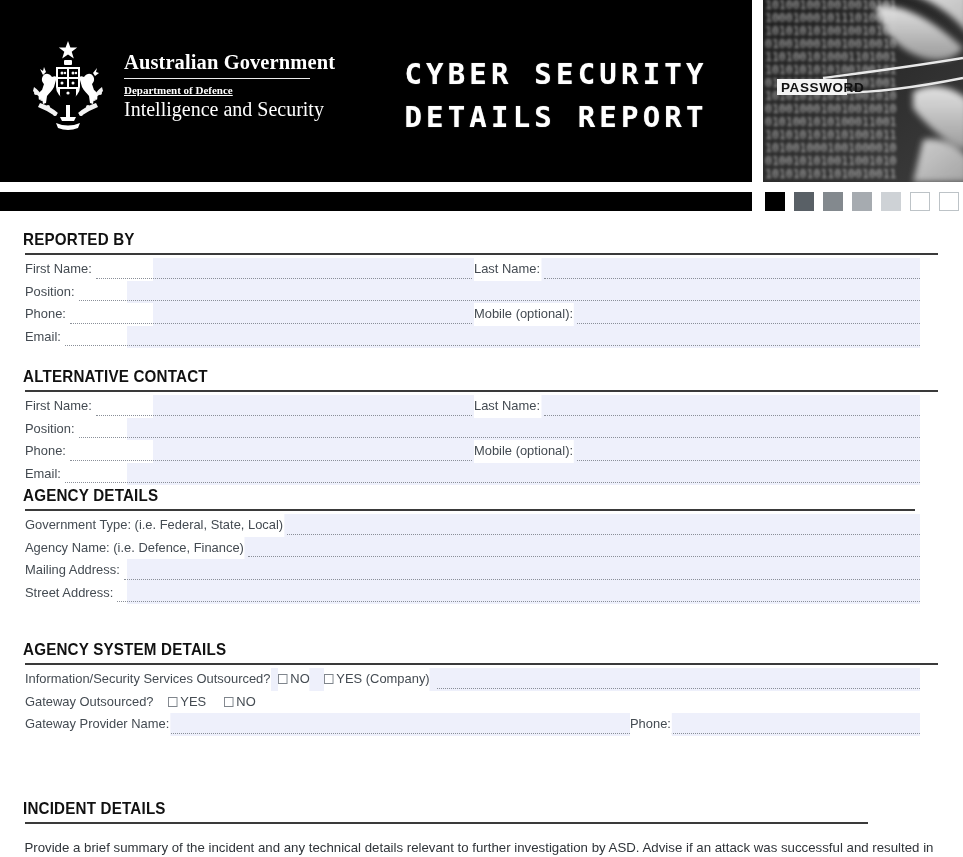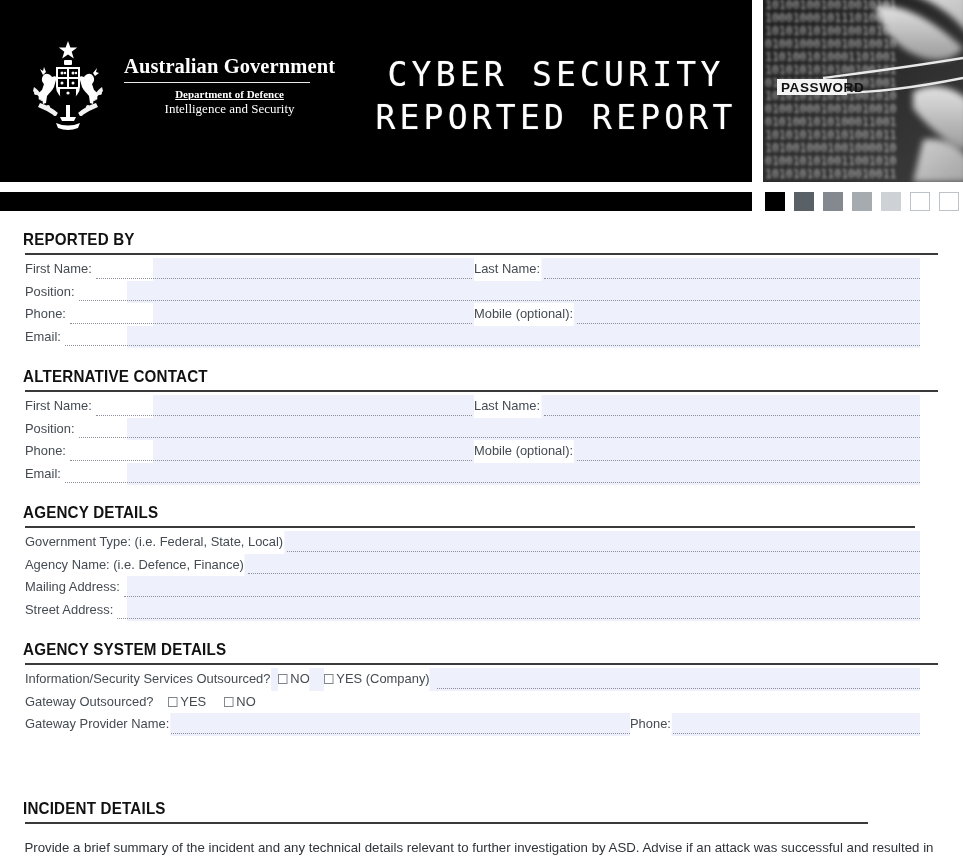--- a/index.html
+++ b/index.html
@@ -7,32 +7,32 @@
   body{
     width:963px;height:857px;overflow:hidden;background:#ffffff;
     font-family:"Liberation Sans", sans-serif;
     -webkit-font-smoothing:antialiased;
   }
   .page{position:relative;width:963px;height:857px;}
 
   
   .header{position:absolute;left:0;top:0;width:963px;height:182px;}
   .header-black{position:absolute;left:0;top:0;width:752px;height:182px;background:#000000;}
-  .crest-block{position:absolute;left:22px;top:34px;width:300px;height:105px;display:flex;align-items:center;text-align:center;}
+  .crest-block{position:absolute;left:22px;top:34px;width:300px;height:105px;display:flex;align-items:center;}
   .crest{width:92px;height:100px;flex:0 0 92px;}
   .govtext{margin-left:10px;color:#ffffff;font-family:"Liberation Serif", serif;}
   .gov-line1{font-size:20.5px;font-weight:bold;letter-spacing:.1px;line-height:1.12;white-space:nowrap;}
   .gov-rule{height:1px;background:#ffffff;margin:4px 0 5px 0;width:186px;opacity:.92;}
   .gov-line2{font-size:11px;font-weight:bold;line-height:1.2;white-space:nowrap;text-decoration:underline;}
-  .gov-line3{font-size:13px;font-weight:normal;line-height:1.25;white-space:nowrap;}
+  .gov-line3{font-size:20px;font-weight:normal;line-height:1.25;white-space:nowrap;}
 
   .title-block{position:absolute;left:366px;top:53px;width:380px;text-align:center;color:#ffffff;}
   .title-line{
     font-family:"DejaVu Sans Mono", monospace;
-    font-size:33px;font-weight:normal;letter-spacing:4.2px;
+    font-size:29px;font-weight:bold;letter-spacing:4.2px;
     line-height:43px;white-space:nowrap;
     text-shadow:0 0 1px rgba(255,255,255,.55);
     text-align:center;
   }
 
   
   .photo{position:absolute;left:763px;top:0;width:200px;height:182px;overflow:hidden;background:#2b2b2b;}
   .photo svg{display:block;width:200px;height:182px;}
 
   
@@ -152,21 +152,21 @@
       <div class="govtext">
         <div class="gov-line1">Australian Government</div>
         <div class="gov-rule"></div>
         <div class="gov-line2">Department of Defence</div>
         <div class="gov-line3">Intelligence and Security</div>
       </div>
     </div>
 
     <div class="title-block">
       <div class="title-line">CYBER SECURITY</div>
-      <div class="title-line">REPORTED REPORT</div>
+      <div class="title-line">DETAILS REPORT</div>
     </div>
 
     <div class="photo">
       <svg viewBox="0 0 200 182" xmlns="http://www.w3.org/2000/svg">
         <defs>
           <linearGradient id="bgGrad" x1="0" y1="0" x2="1" y2="1">
             <stop offset="0" stop-color="#1b1b1b"></stop>
             <stop offset="1" stop-color="#3d3d3d"></stop>
           </linearGradient>
           <linearGradient id="fingerGrad" x1="0" y1="0" x2="1" y2="1">
@@ -286,21 +286,21 @@
             <div class="lbl" style="left: 474px;">Mobile (optional):</div>
             <div class="dots" style="left: 577.067px; width: 342.933px;"></div>
           </div>
           <div class="frow">
             <div class="fill" style="left: 127px; width: 793px;"></div>
             <div class="lbl" style="left: 25px;">Email:</div>
             <div class="dots" style="left: 64.8922px; width: 855.108px;"></div>
           </div>
         </div>
       </div>
-      <div class="section" style="position: absolute; left: 0px; top: 292px; width: 940px;">
+      <div class="section" style="position: absolute; left: 0px; top: 275px; width: 940px;">
         <div class="sec-head">AGENCY DETAILS</div>
         <div class="sec-rule"></div>
         <div class="rows">
           <div class="frow">
             <div class="fill" style="left: 127px; width: 793px;"></div>
             <div class="lbl" style="left: 25px;">Government Type: (i.e. Federal, State, Local)</div>
             <div class="dots" style="left: 287.177px; width: 632.823px;"></div>
           </div>
           <div class="frow">
             <div class="fill" style="left: 127px; width: 793px;"></div>

